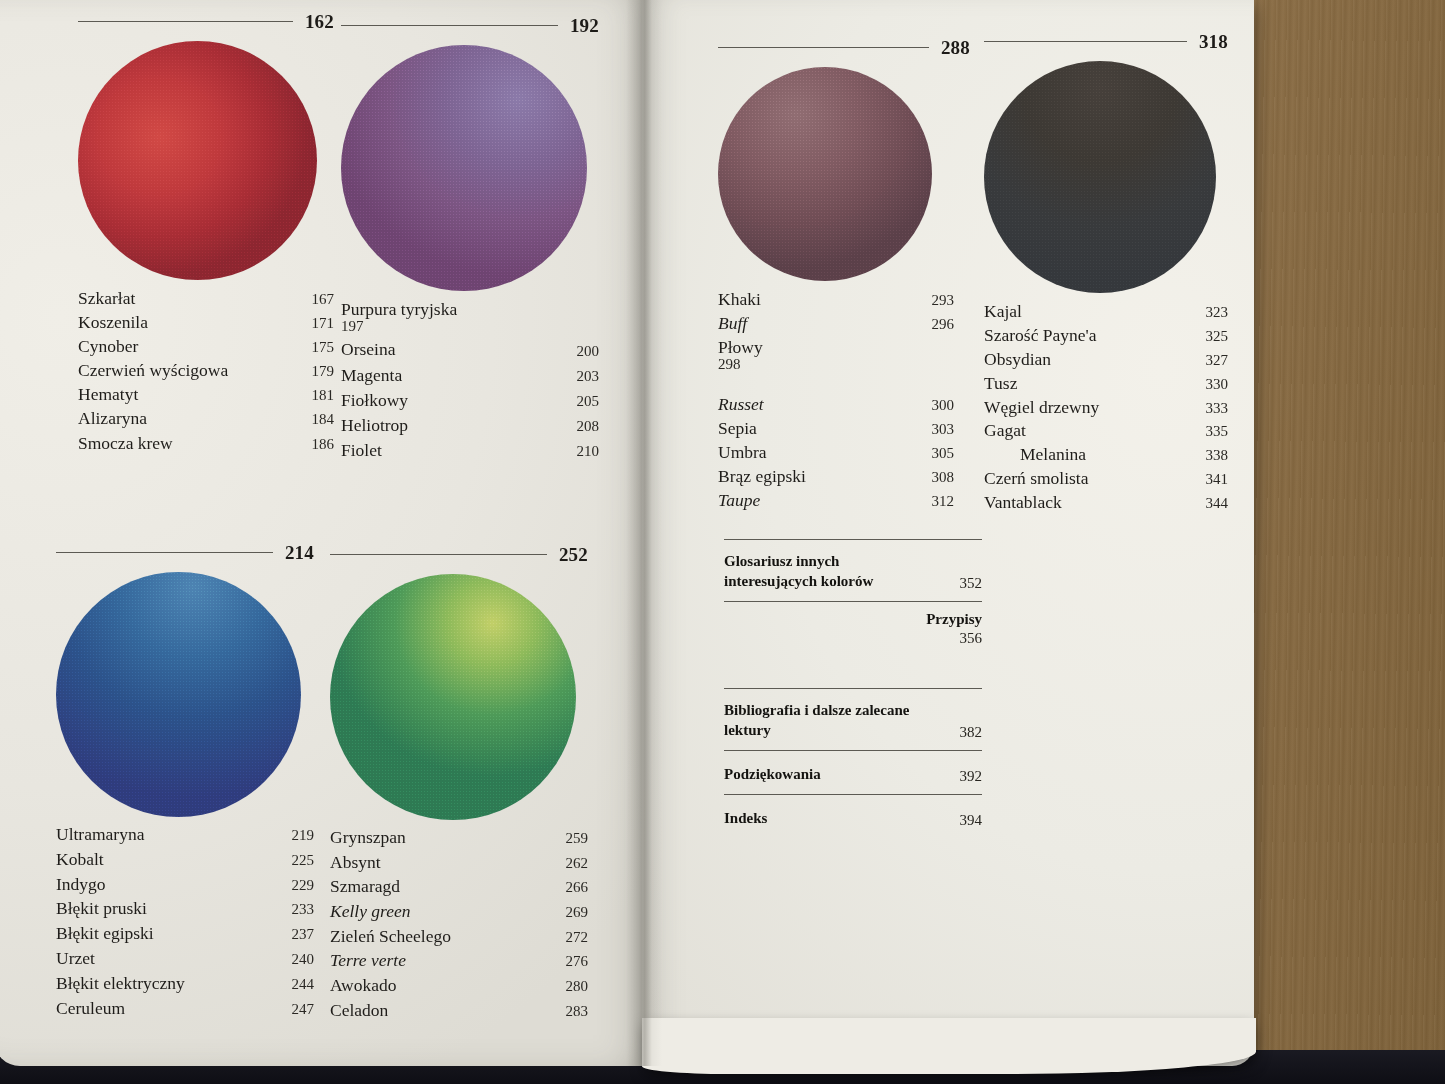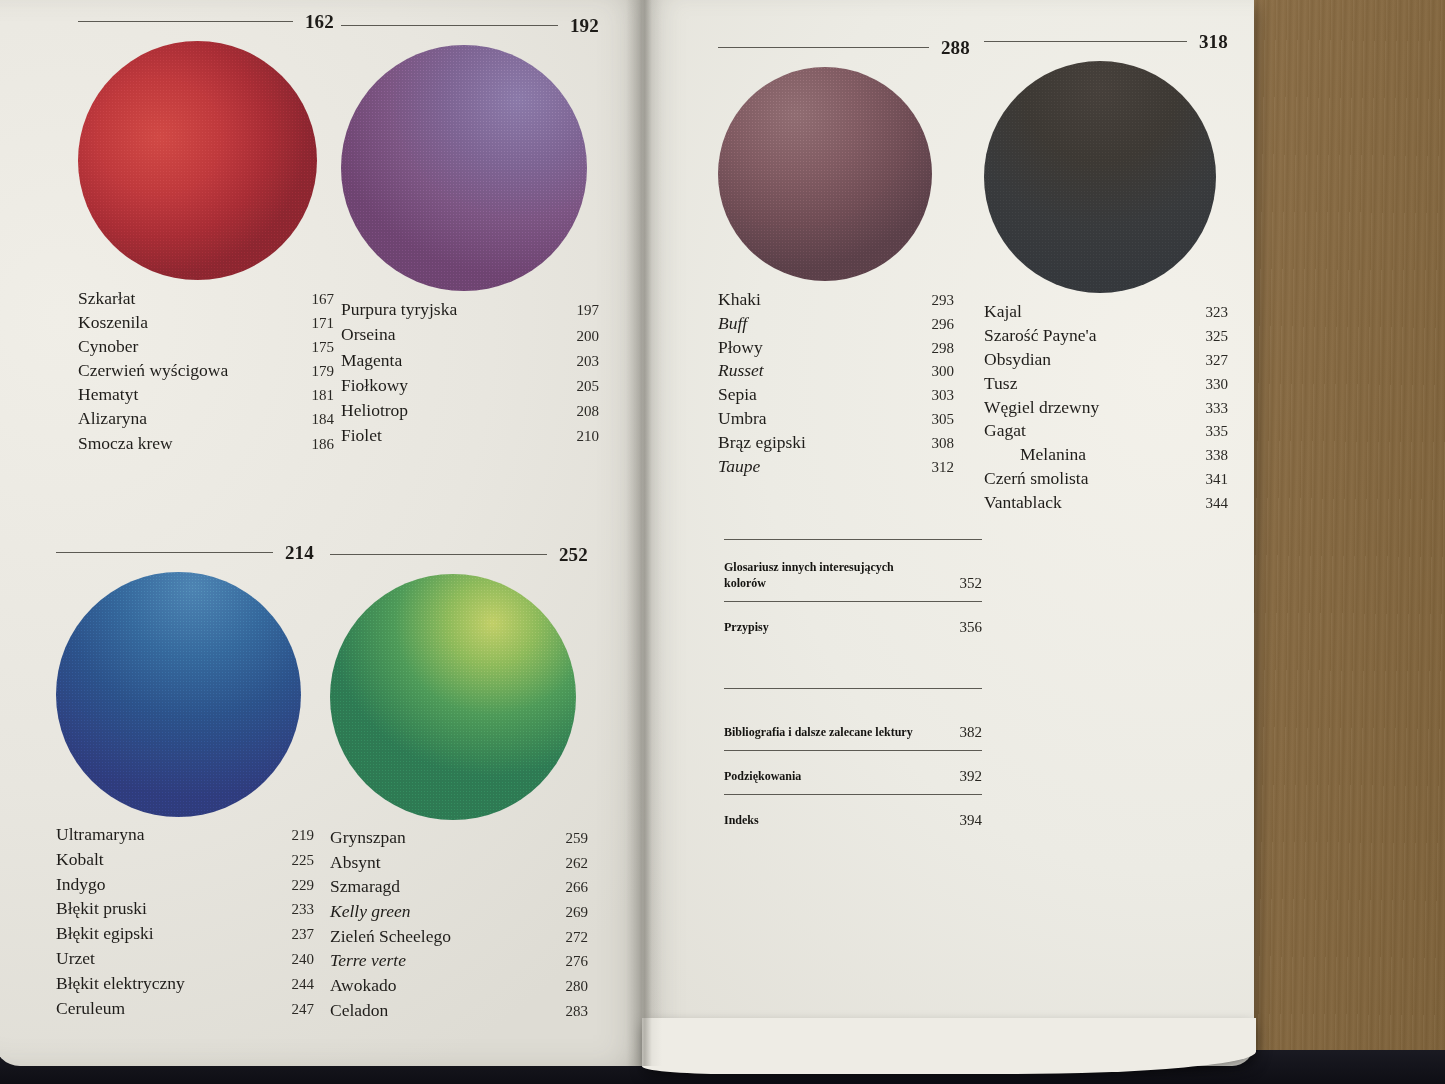--- a/index.html
+++ b/index.html
@@ -168,21 +168,21 @@
   
   .section-block { margin-top: 0; }
   .section-row {
     display: flex;
     align-items: flex-end;
     padding: 7px 0 9px 0;
     border-top: 1.3px solid #5c5a53;
   }
   .section-row .title {
     font-weight: bold;
-    font-size: 12px;
+    font-size: 15px;
     color: #141310;
     line-height: 1.38;
     max-width: 205px;
     font-family: Liberation Serif, serif;
   }
   .section-row .spacer { flex: 1; }
   .section-row .pg {
     font-size: 15px;
     font-weight: normal;
     color: #26241f;
@@ -248,21 +248,21 @@
 
       <div class="quadrant" style="left:347px; top:22px; width:258px;">
         <div class="swatch-head">
           <div class="rule"></div>
           <div class="folio">192</div>
         </div>
         <div class="disc" style="width:246px;height:246px;
                     background:
                       radial-gradient(78% 72% at 72% 22%, #8b7aa8 0%, #7d6492 38%, #7a5581 68%, #6d4470 100%);"></div>
         <div class="entries" style="margin-top:10px;">
-          <div class="entry" style="margin-bottom:7.8px;">
+          <div class="entry" style="margin-bottom:7.8px;flex-direction:column;">
             <span class="name">Purpura tyryjska</span>
             <span class="dots"></span>
             <span class="pg">197</span>
           </div>
           <div class="entry" style="margin-bottom:7.8px;align-items:flex-end;">
             <span class="name">Orseina</span>
             <span class="dots"></span>
             <span class="pg">200</span>
           </div>
           <div class="entry" style="margin-bottom:7.8px;">
@@ -408,21 +408,21 @@
           <div class="entry" style="margin-bottom:6.6px;">
             <span class="name">Khaki</span>
             <span class="dots"></span>
             <span class="pg">293</span>
           </div>
           <div class="entry italic" style="margin-bottom:6.6px;">
             <span class="name">Buff</span>
             <span class="dots"></span>
             <span class="pg">296</span>
           </div>
-          <div class="entry" style="margin-bottom:5px;">
+          <div class="entry" style="margin-bottom:24px;flex-direction:column;">
             <span class="name">Płowy</span>
             <span class="dots"></span>
             <span class="pg">298</span>
           </div>
           <div class="entry italic" style="margin-bottom:6.6px;">
             <span class="name">Russet</span>
             <span class="dots"></span>
             <span class="pg">300</span>
           </div>
           <div class="entry" style="margin-bottom:6.6px;">
@@ -506,21 +506,21 @@
       </div>
 
       <div class="quadrant section-block" style="left:82px; top:545px; width:258px;">
 
         <div class="section-row" style="height:62px;">
           <div class="title">Glosariusz innych interesujących kolorów</div>
           <div class="spacer"></div>
           <div class="pg">352</div>
         </div>
 
-        <div class="section-row" style="height:44px;">
+        <div class="section-row" style="height:44px;flex-direction:column;">
           <div class="title">Przypisy</div>
           <div class="spacer"></div>
           <div class="pg">356</div>
         </div>
 
         <div class="section-row" style="height:62px;margin-top:43px;">
           <div class="title">Bibliografia i dalsze zalecane lektury</div>
           <div class="spacer"></div>
           <div class="pg">382</div>
         </div>

